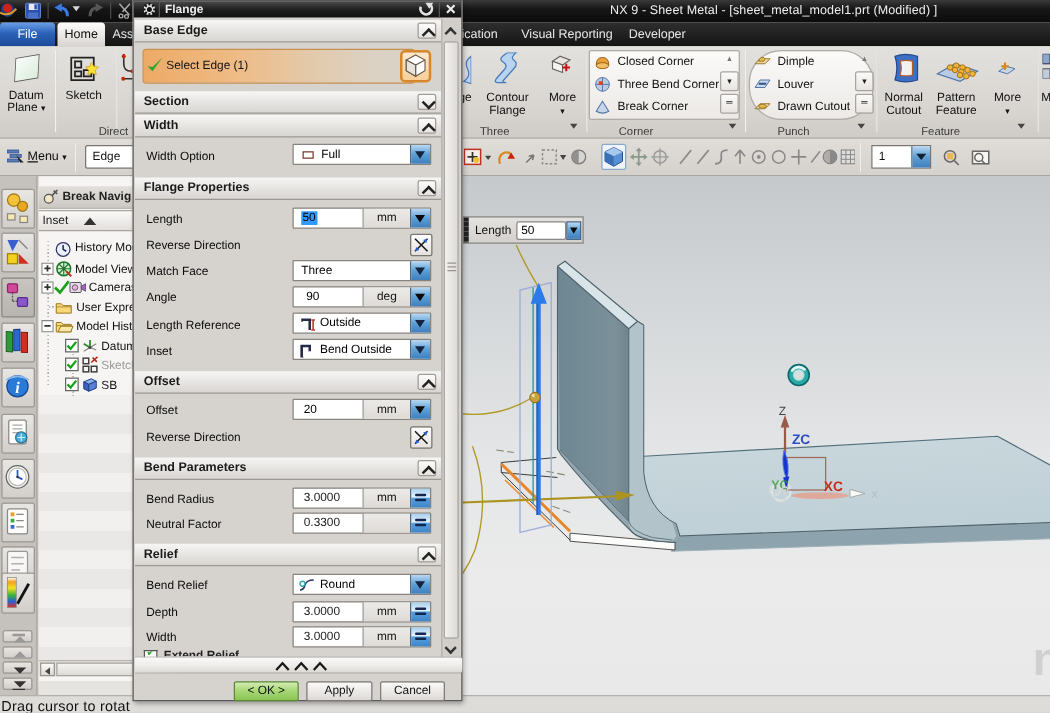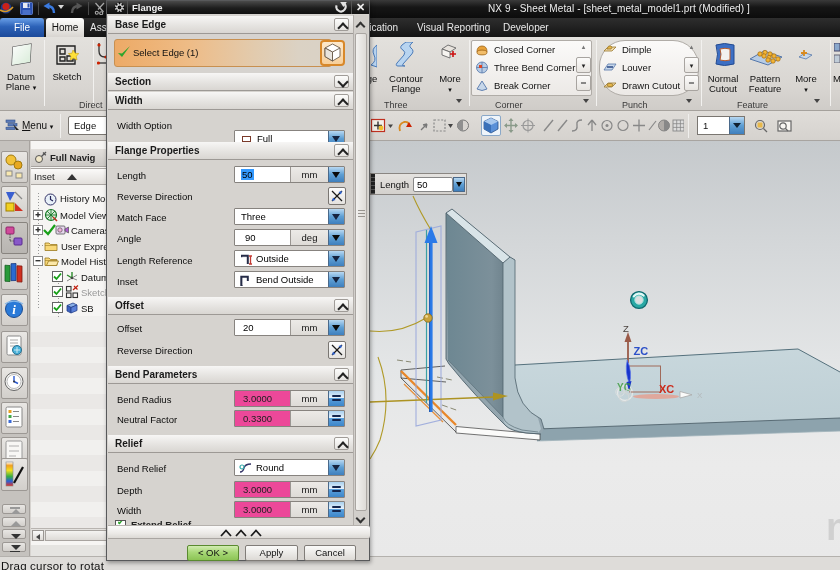--- a/index.html
+++ b/index.html
@@ -48,21 +48,21 @@
 .lbl { position:absolute; left:10px; font-size:9.5px; color:#0a0a0a; }
 .field { position:absolute; left:127px; width:111px; height:17px; border:1px solid #87837f; background:#fff; border-radius:1px; font-size:9.5px; }
 .unit { position:absolute; right:16px; top:0; bottom:0; width:38px; background:linear-gradient(#eceae7,#dedbd7); border-left:1px solid #9a9692; color:#111; text-align:center; line-height:15px; font-size:9.5px; }
 .spin { position:absolute; right:0; top:0; bottom:0; width:16px; background:linear-gradient(#b8d8f2,#5e9fd4 50%,#3f7fbd); border-left:1px solid #4a698a; }
 .spin:after { content:""; position:absolute; left:3px; top:5px; border-left:4.5px solid transparent; border-right:4.5px solid transparent; border-top:6px solid #0a0a0a; }
 .eq { position:absolute; right:0; top:0; bottom:0; width:16px; background:linear-gradient(#a8d0ef,#e8f2fb 45%,#5aa0dd 50%,#3d85c8); border-left:1px solid #4a698a; }
 .dd { position:absolute; right:0; top:0; bottom:0; width:16px; background:linear-gradient(#b8d8f2,#5e9fd4 50%,#3f7fbd); border-left:1px solid #4a698a; }
 .dd:after { content:""; position:absolute; left:3px; top:5px; border-left:4.5px solid transparent; border-right:4.5px solid transparent; border-top:6px solid #16233f; }
 .vtext { font-size:9.5px; color:#000; position:absolute; left:6px; top:2px; }
 .btn { position:absolute; height:16px; background:linear-gradient(#fafaf9,#dddad6); border:1px solid #807c78; border-radius:2px; font-size:9.5px; color:#111; text-align:center; }
-.field.gray { background:#ec4899; }
+.field.gray { background:#ffffff; }
 .field.gray .vtext { color:#222; }
 .eq:after { content:""; position:absolute; left:3px; top:4px; width:9px; height:2px; border-radius:1px; background:#14264e; box-shadow:0 4px 0 #14264e; }
 .revbtn { width:18px; height:18px; background:linear-gradient(#fdfdfd,#e4e2df); border:1px solid #7a7672; border-radius:2px; }
 #dscroll { left:246px; top:14px; width:15px; height:511px; background:#d2cfcb; border-left:1px solid #b2aeaa; }
 
 </style>
 </head>
 <body>
 
 <div class="abs" id="titlebar">
@@ -424,21 +424,21 @@
       <span style="position:absolute;left:7px;top:8px;width:10px;height:1.5px;background:#333;"></span>
     </div>
 </div>
 
 <div class="abs" id="panel">
   <div style="position:absolute;left:0;top:8px;width:100px;height:18px;background:linear-gradient(#e2dfdb,#ccc9c5);border-bottom:1px solid #a8a4a0;">
     <svg style="position:absolute;left:3px;top:2px" width="13" height="13" viewBox="0 0 13 13">
         <circle cx="5" cy="8" r="3.5" fill="#f2e8c8" stroke="#555" stroke-width="1"></circle>
         <path d="M7.5 5.5 L12 1 M9 1.5 L11.8 4.2" stroke="#555" stroke-width="1.3"></path>
       </svg>
-    <span style="position:absolute;left:19px;top:3px;font-size:9.5px;font-weight:bold;color:#222;">Full Navig</span>
+    <span style="position:absolute;left:19px;top:3px;font-size:9.5px;font-weight:bold;color:#222;">Break Navig</span>
   </div>
   <div style="position:absolute;left:0;top:27px;width:100px;height:17px;background:linear-gradient(#fbfaf9,#e2dfdb);border:1px solid #aaa6a2;border-left:none;">
     <span style="position:absolute;left:3px;top:2px;font-size:9.5px;color:#222;">Inset</span>
     <span style="position:absolute;left:36px;top:5px;border-left:5px solid transparent;border-right:5px solid transparent;border-bottom:6px solid #333;"></span>
   </div>
   <div class="stripes"></div>
     <div id="tree" style="position:absolute;left:0;top:0;width:100px;height:387px;overflow:hidden;">
       <div style="position:absolute;left:7px;top:52px;width:1px;height:116px;background-image:repeating-linear-gradient(#999 0 1px,transparent 1px 3px);"></div>
       <div style="position:absolute;left:27px;top:130px;width:1px;height:46px;background-image:repeating-linear-gradient(#999 0 1px,transparent 1px 3px);"></div>
       <svg style="position:absolute;left:13px;top:52px" width="13" height="13" viewBox="0 0 13 13">
@@ -683,21 +683,21 @@
           <line x1="10.5" y1="10" x2="10.5" y2="19"></line>
         </g>
         <path d="M3 6 L10.5 10 L10.5 19 L3 14.5 Z" fill="#e8e4de" stroke="#6a5a4a" stroke-width="0.9"></path>
       </svg>
   </div>
 
   <div class="ghead" style="top:72px;">Section<span class="chev dn"></span></div>
 
   <div class="ghead" style="top:91px;">Width<span class="chev up"></span></div>
   <div class="lbl" style="top:119px;">Width Option</div>
-  <div class="field" style="top:129px;">
+  <div class="field" style="top:114px;">
       <span class="vtext" style="left:22px;">Full</span>
       <span style="position:absolute;left:7px;top:5px;width:9px;height:6px;border:1.2px solid #7a3a2a;"></span>
       <div class="dd"></div>
     </div>
 
   <div class="ghead" style="top:141px;">Flange Properties<span class="chev up"></span></div>
   <div class="lbl" style="top:169px;">Length</div>
   <div class="field" style="top:165px;">
       <span class="vtext" style="background:#3399ff;color:#000;padding:0 1px;">50</span>
       <div class="unit">mm</div>

